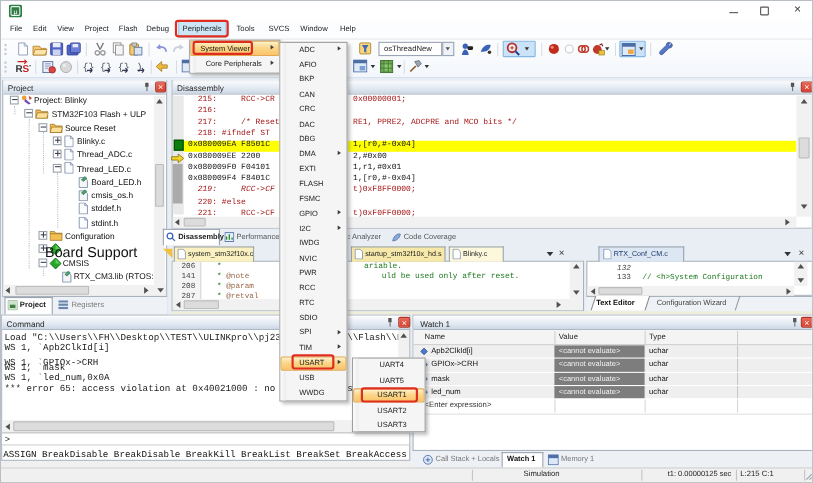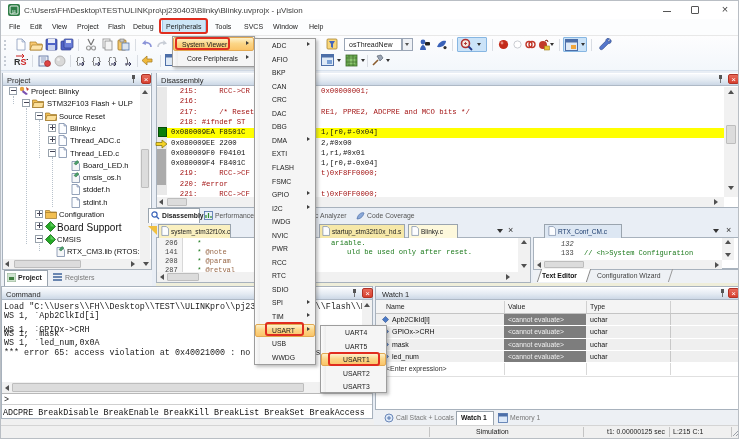--- a/index.html
+++ b/index.html
@@ -27,21 +27,20 @@
 </style></head>
 <body>
 <div id="app">
 
 <div style="left:0;top:0;width:739px;height:18px;background:#fff;"></div>
 <svg style="left:7px;top:3px;" width="12" height="12" viewBox="0 0 12 12">
       <rect x="0" y="0" width="12" height="12" rx="2" fill="#2e7d46"></rect>
       <rect x="2" y="2" width="8" height="8" rx="1" fill="none" stroke="#eaf5ec" stroke-width="1"></rect>
       <text x="6" y="8.6" font-size="6" fill="#fff" text-anchor="middle" font-family="Liberation Sans">µ</text>
     </svg>
-<div class="t8" style="left:23px;top:5px;">C:\Users\FH\Desktop\TEST\ULINKpro\pj230403\Blinky\Blinky.uvprojx - µVision</div>
 <div style="left:662px;top:10px;width:8px;height:1px;background:#555;"></div>
 <div style="left:690px;top:5px;width:8px;height:8px;border:1.2px solid #555;border-radius:1px;"></div>
 <div style="left:718px;top:2px;width:12px;height:13px;color:#444;font-size:11px;line-height:13px;text-align:center;">×</div>
 
 <div style="left:0;top:18px;width:739px;height:16px;background:#fcfdfe;"></div>
 <div class="t7" style="left:8px;top:22px;">File</div>
 <div class="t7" style="left:29px;top:22px;">Edit</div>
 <div class="t7" style="left:51px;top:22px;">View</div>
 <div class="t7" style="left:76px;top:22px;">Project</div>
 <div class="t7" style="left:107px;top:22px;">Flash</div>
@@ -306,21 +305,21 @@
         <path d="M0.5 3.5h11" stroke="#9c7425" stroke-width="0.7"></path>
       </svg>
 <div style="left:58px;top:209px;font-size:7.6px;color:#111;white-space:nowrap;">Configuration</div>
 <div style="left:34px;top:221px;width:8px;height:8px;border:1px solid #98a2ac;background:#fff;"></div>
 <div style="left:35.5px;top:224px;width:5px;height:1px;background:#445;"></div>
 <div style="left:37.5px;top:222px;width:1px;height:5px;background:#445;"></div>
 <svg style="left:44px;top:220px;" width="11" height="11" viewBox="0 0 11 11">
         <path d="M5.5 0.5L10.5 5.5L5.5 10.5L0.5 5.5z" fill="#25a825" stroke="#116611" stroke-width="0.8"></path>
         <path d="M5.5 1.5L9.5 5.5H5.5z" fill="#5fd05f"></path>
       </svg>
-<div style="left:56px;top:221px;font-size:10px;color:#111;white-space:nowrap;">Board Support</div>
+<div style="left:40px;top:221px;font-size:13px;color:#111;white-space:nowrap;">Board Support</div>
 <div style="left:34px;top:234px;width:8px;height:8px;border:1px solid #98a2ac;background:#fff;"></div>
 <div style="left:35.5px;top:237px;width:5px;height:1px;background:#445;"></div>
 <svg style="left:44px;top:233px;" width="11" height="11" viewBox="0 0 11 11">
         <path d="M5.5 0.5L10.5 5.5L5.5 10.5L0.5 5.5z" fill="#25a825" stroke="#116611" stroke-width="0.8"></path>
         <path d="M5.5 1.5L9.5 5.5H5.5z" fill="#5fd05f"></path>
       </svg>
 <div style="left:56px;top:234px;font-size:7.6px;color:#111;white-space:nowrap;">CMSIS</div>
 <svg style="left:55px;top:245px;" width="10" height="11" viewBox="0 0 10 11">
         <path d="M1 1.5h5l2.5 2.5v6.5H1z" fill="#f5f6f8" stroke="#7a8ba8" stroke-width="0.8"></path>
         <path d="M3 3.5l3-3 2 1.5-3 3z" fill="#4aa06a" stroke="#2c6b44" stroke-width="0.5"></path>
@@ -375,23 +374,23 @@
 <div class="dis red" style="left:320px;top:106.6px;">RE1, PPRE2, ADCPRE and MCO bits */</div>
 <div class="dis red" style="left:170px;top:116.9px;">  218: #ifndef ST</div>
 <div class="dis " style="left:170px;top:127.2px;">0x080009EA F8501C</div>
 <div class="dis " style="left:320px;top:127.2px;">1,[r0,#-0x04]</div>
 <div class="dis " style="left:170px;top:137.5px;">0x080009EE 2200</div>
 <div class="dis " style="left:320px;top:137.5px;">2,#0x00</div>
 <div class="dis " style="left:170px;top:147.8px;">0x080009F0 F04101</div>
 <div class="dis " style="left:320px;top:147.8px;">1,r1,#0x01</div>
 <div class="dis " style="left:170px;top:158.1px;">0x080009F4 F8401C</div>
 <div class="dis " style="left:320px;top:158.1px;">1,[r0,#-0x04]</div>
-<div class="dis red" style="left:170px;top:168.4px;">  219:     RCC-&gt;CF</div>
+<div class="dis red" style="left:170px;top:168.4px;font-style:italic;">  219:     RCC-&gt;CF</div>
 <div class="dis red" style="left:320px;top:168.4px;">t)0xF8FF0000;</div>
-<div class="dis red" style="left:170px;top:178.7px;">  220: #error</div>
+<div class="dis red" style="left:170px;top:178.7px;">  220: #else</div>
 <div class="dis red" style="left:170px;top:189.0px;">  221:     RCC-&gt;CF</div>
 <div class="dis red" style="left:320px;top:189.0px;">t)0xF0FF0000;</div>
 <div class="sb" style="left:156px;top:196px;width:567px;height:10px;"></div>
 <div class="arr" style="left:158px;top:198px;border-top:3px solid transparent;border-bottom:3px solid transparent;border-right:4px solid #505050;"></div>
 <div class="sbthumb" style="left:166px;top:197px;width:20px;height:8px;"></div>
 <div class="arr" style="left:713px;top:198px;border-top:3px solid transparent;border-bottom:3px solid transparent;border-left:4px solid #505050;"></div>
 <div class="sb" style="left:723px;top:86px;width:14px;height:110px;"></div>
 <div class="arr" style="left:727px;top:89px;border-left:3px solid transparent;border-right:3px solid transparent;border-bottom:4px solid #505050;"></div>
 <div class="sbthumb" style="left:725px;top:124px;width:10px;height:19px;"></div>
 <div class="arr" style="left:727px;top:185px;border-left:3px solid transparent;border-right:3px solid transparent;border-top:4px solid #505050;"></div>
@@ -498,21 +497,21 @@
 <div class="mono" style="left:3px;top:346.5px;font-size:8.4px;color:#1a1a1a;">*** error 65: access violation at 0x40021000 : no 'read' permission</div>
 <div class="sb" style="left:361px;top:299px;width:10px;height:82px;"></div>
 <div class="arr" style="left:363px;top:302px;border-left:3px solid transparent;border-right:3px solid transparent;border-bottom:4px solid #505050;"></div>
 <div class="arr" style="left:363px;top:374px;border-left:3px solid transparent;border-right:3px solid transparent;border-top:4px solid #505050;"></div>
 <div class="sb" style="left:1px;top:381px;width:370px;height:11px;"></div>
 <div class="arr" style="left:4px;top:384px;border-top:3px solid transparent;border-bottom:3px solid transparent;border-right:4px solid #505050;"></div>
 <div class="sbthumb" style="left:11px;top:382px;width:292px;height:9px;"></div>
 <div class="arr" style="left:353px;top:384px;border-top:3px solid transparent;border-bottom:3px solid transparent;border-left:4px solid #505050;"></div>
 <div style="left:1px;top:392px;width:370px;height:12px;background:#fff;border-top:1px solid #b8b8b8;border-bottom:1px solid #cfcfcf;"></div>
 <div class="mono" style="left:3px;top:394px;font-size:8.4px;color:#222;">&gt;</div>
-<div class="mono" style="left:2px;top:406.5px;font-size:8.4px;color:#111;">ADCPRE BreakDisable BreakEnable BreakKill BreakList BreakSet BreakAccess</div>
+<div class="mono" style="left:2px;top:406.5px;font-size:8.4px;color:#111;">ASSIGN BreakDisable BreakDisable BreakKill BreakList BreakSet BreakAccess</div>
 </div>
 <div id="watchwin" style="left:0;top:0;">
 <div style="left:374px;top:285px;width:365px;height:124px;background:#fff;border:1px solid #a8b2bd;"></div>
 <div class="hdr" style="left:375px;top:286px;width:363px;height:13px;"></div>
 <div class="hdrtxt" style="left:381px;top:289px;">Watch 1</div>
 <svg class="pin" style="left:719px;top:288px;" viewBox="0 0 5 8">
         <rect x="1" y="0" width="3" height="4" fill="#555"></rect>
         <rect x="2.2" y="4" width="0.8" height="4" fill="#555"></rect>
       </svg>
 <div class="redx" style="left:727px;top:287px;width:11px;height:10px;">×</div>

